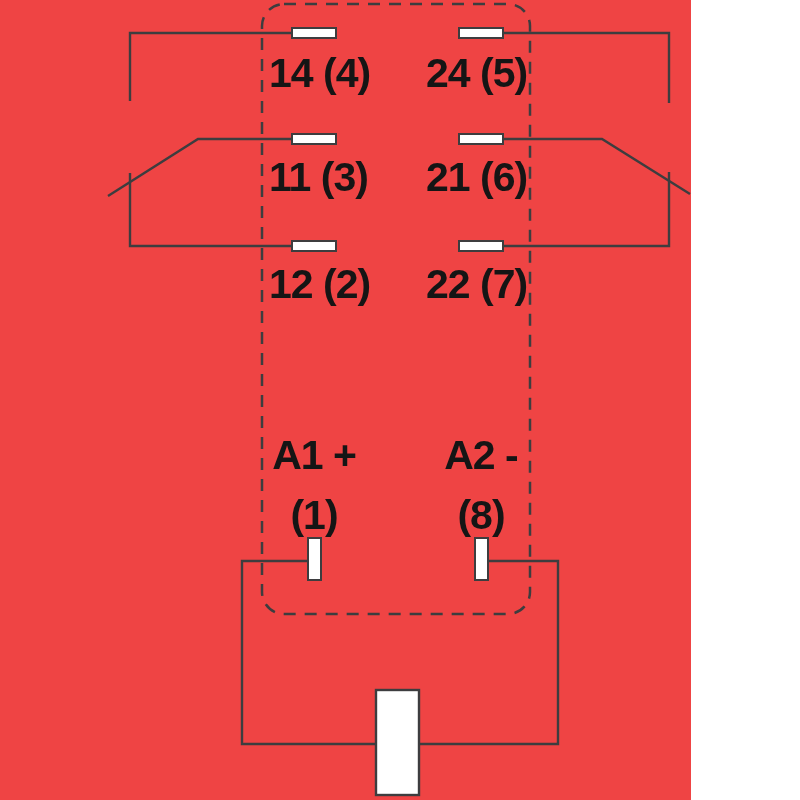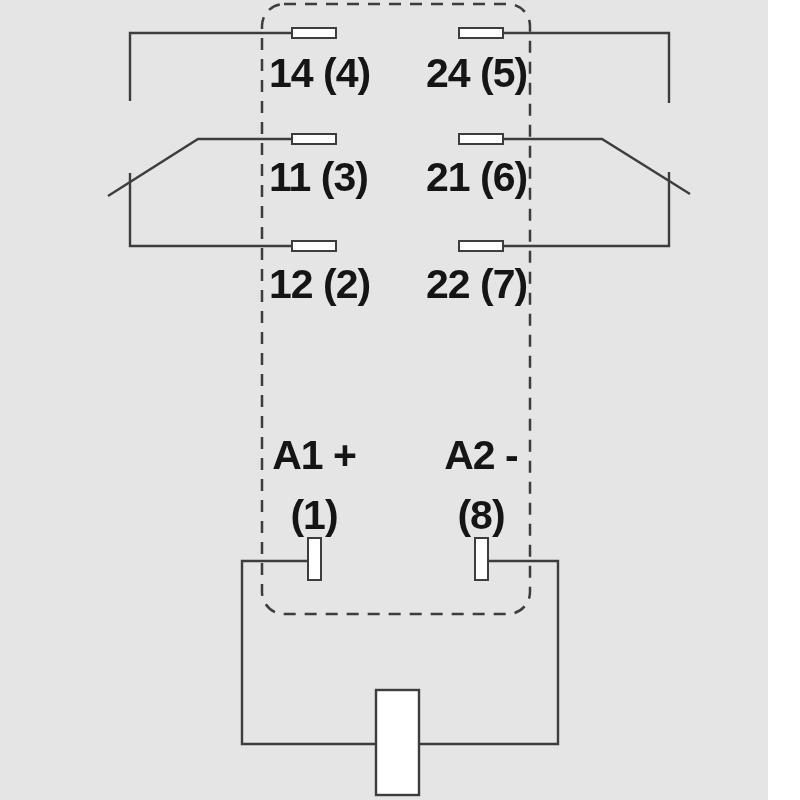--- a/index.html
+++ b/index.html
@@ -3,23 +3,23 @@
 <meta charset="utf-8">
 <style>
   html, body {
     margin: 0;
     padding: 0;
     background: #ffffff;
     font-family: "Liberation Sans", sans-serif;
   }
   .stage {
     position: relative;
-    width: 768px;
+    width: 691px;
     height: 800px;
-    background: #e5e5e5;
+    background: #ef4444;
     overflow: hidden;
   }
   svg { display: block; }
   .wire {
     fill: none;
     stroke: #3d3d3f;
     stroke-width: 2.4;
     stroke-linecap: butt;
     stroke-linejoin: miter;
   }

